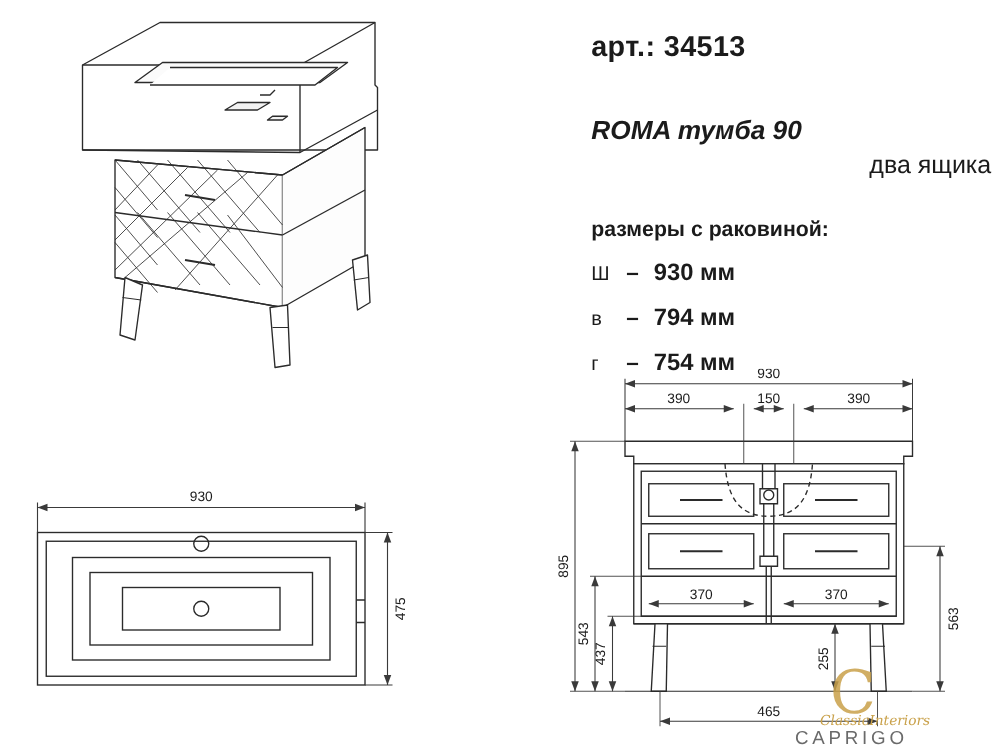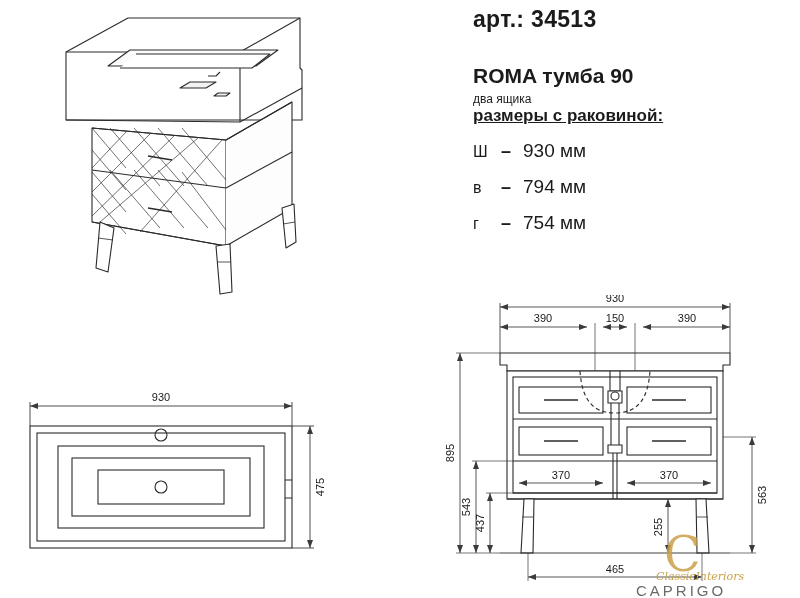--- a/index.html
+++ b/index.html
@@ -7,29 +7,29 @@
     width:800px;height:598px;
     background:#ffffff;
     font-family:"Liberation Sans", sans-serif;
     color:#1b1b1b;
     position:relative;
     overflow:hidden;
   }
   .stage{position:absolute;left:0;top:0;width:800px;height:598px;}
 
   
-  .txt-block{position:absolute;left:473px;top:6px;width:320px;}
+  .txt-block{position:absolute;left:473px;top:24px;width:320px;}
   .art{font-size:23px;font-weight:bold;letter-spacing:.3px;}
-  .title{font-size:21px;font-weight:bold;margin-top:31px;}
-  .subtitle{font-size:12px;margin-top:4px;}
-  .dims-label{font-size:17px;font-weight:bold;text-decoration:underline;}
+  .title{font-size:21px;font-weight:bold;margin-top:42px;font-style:italic;}
+  .subtitle{font-size:20px;margin-top:4px;text-align:right;}
+  .dims-label{font-size:17px;font-weight:bold;margin-top:30px;}
   .dim-row{display:flex;align-items:baseline;margin-top:14px;}
   .dim-key{font-size:16px;width:28px;}
   .dim-dash{font-size:18px;font-weight:bold;width:22px;}
-  .dim-val{font-size:19px;font-weight:normal;}
+  .dim-val{font-size:19px;font-weight:bold;}
 
   
   .wm{position:absolute;right:14px;bottom:8px;width:150px;height:60px;}
   .wm-mono{position:absolute;left:28px;top:-4px;font-family:"DejaVu Serif",serif;font-size:48px;color:#c9a14a;opacity:.85;}
   .wm-ci{position:absolute;left:20px;top:40px;font-family:"DejaVu Serif",serif;font-style:italic;font-size:11px;color:#c9a14a;}
   .wm-name{position:absolute;left:0px;top:52px;font-size:15px;letter-spacing:3px;color:#6a6a6a;}
 
   svg text{font-family:"Liberation Sans", sans-serif;}
 </style>
 </head>

